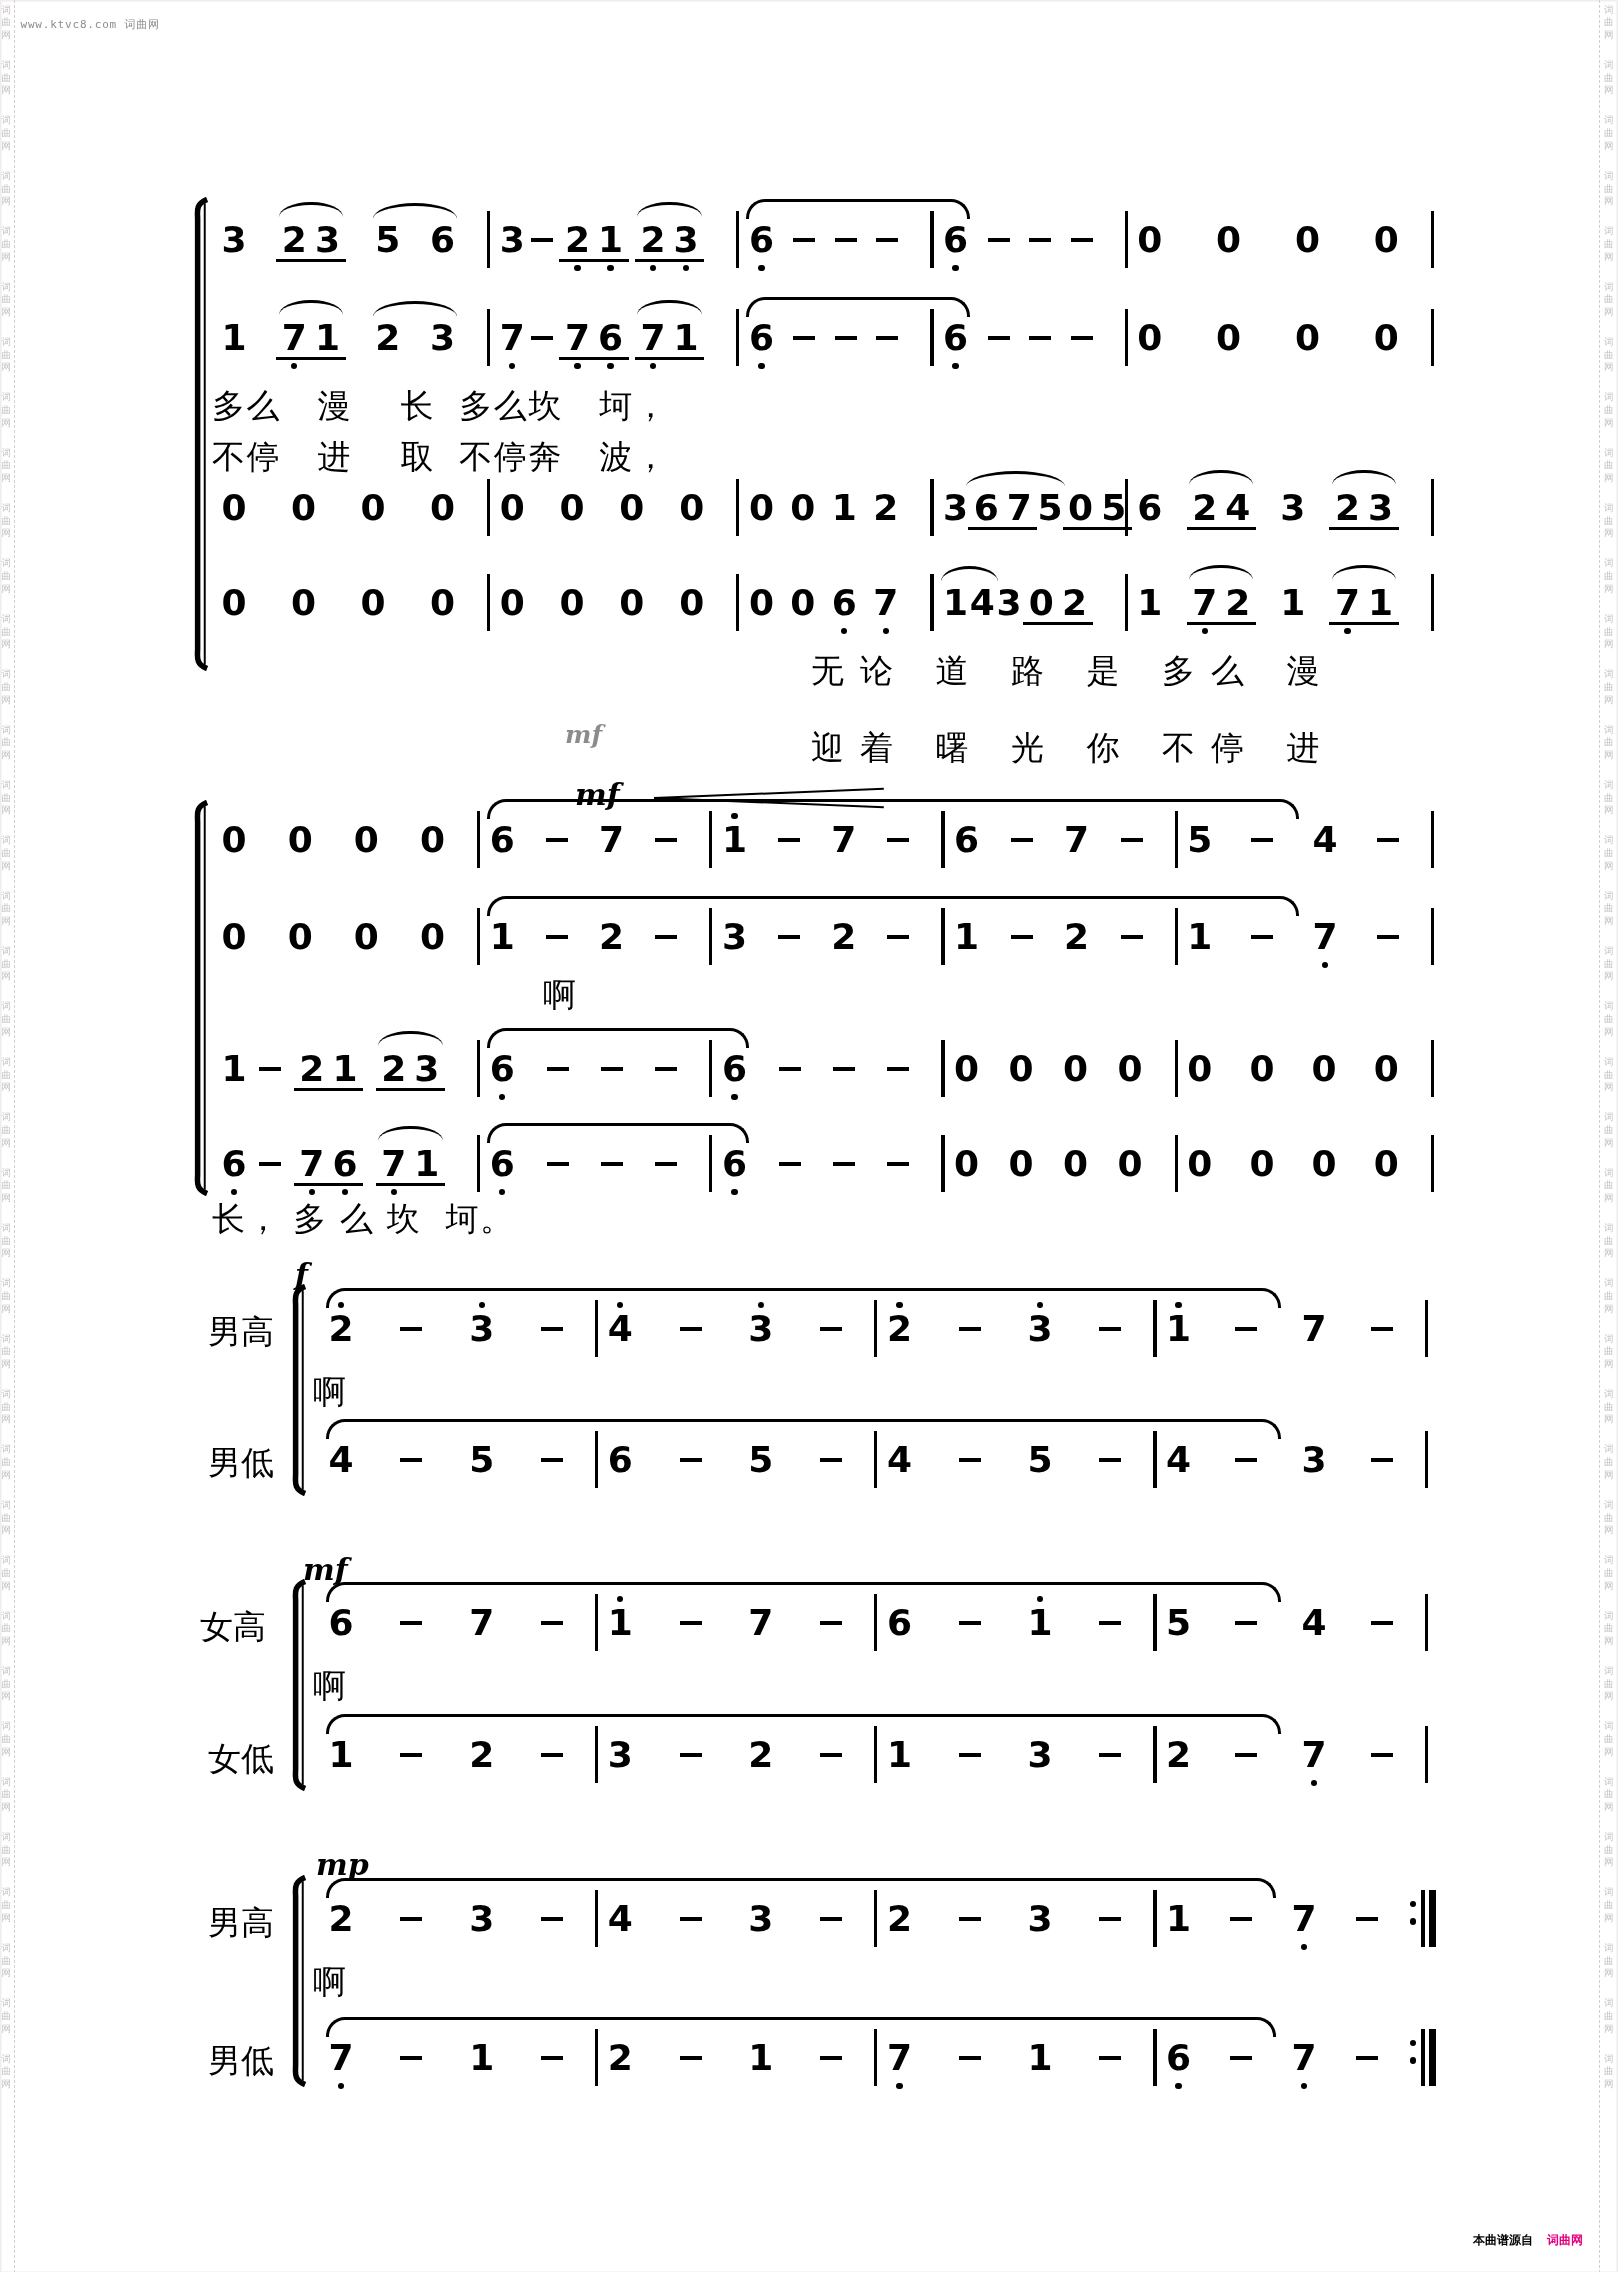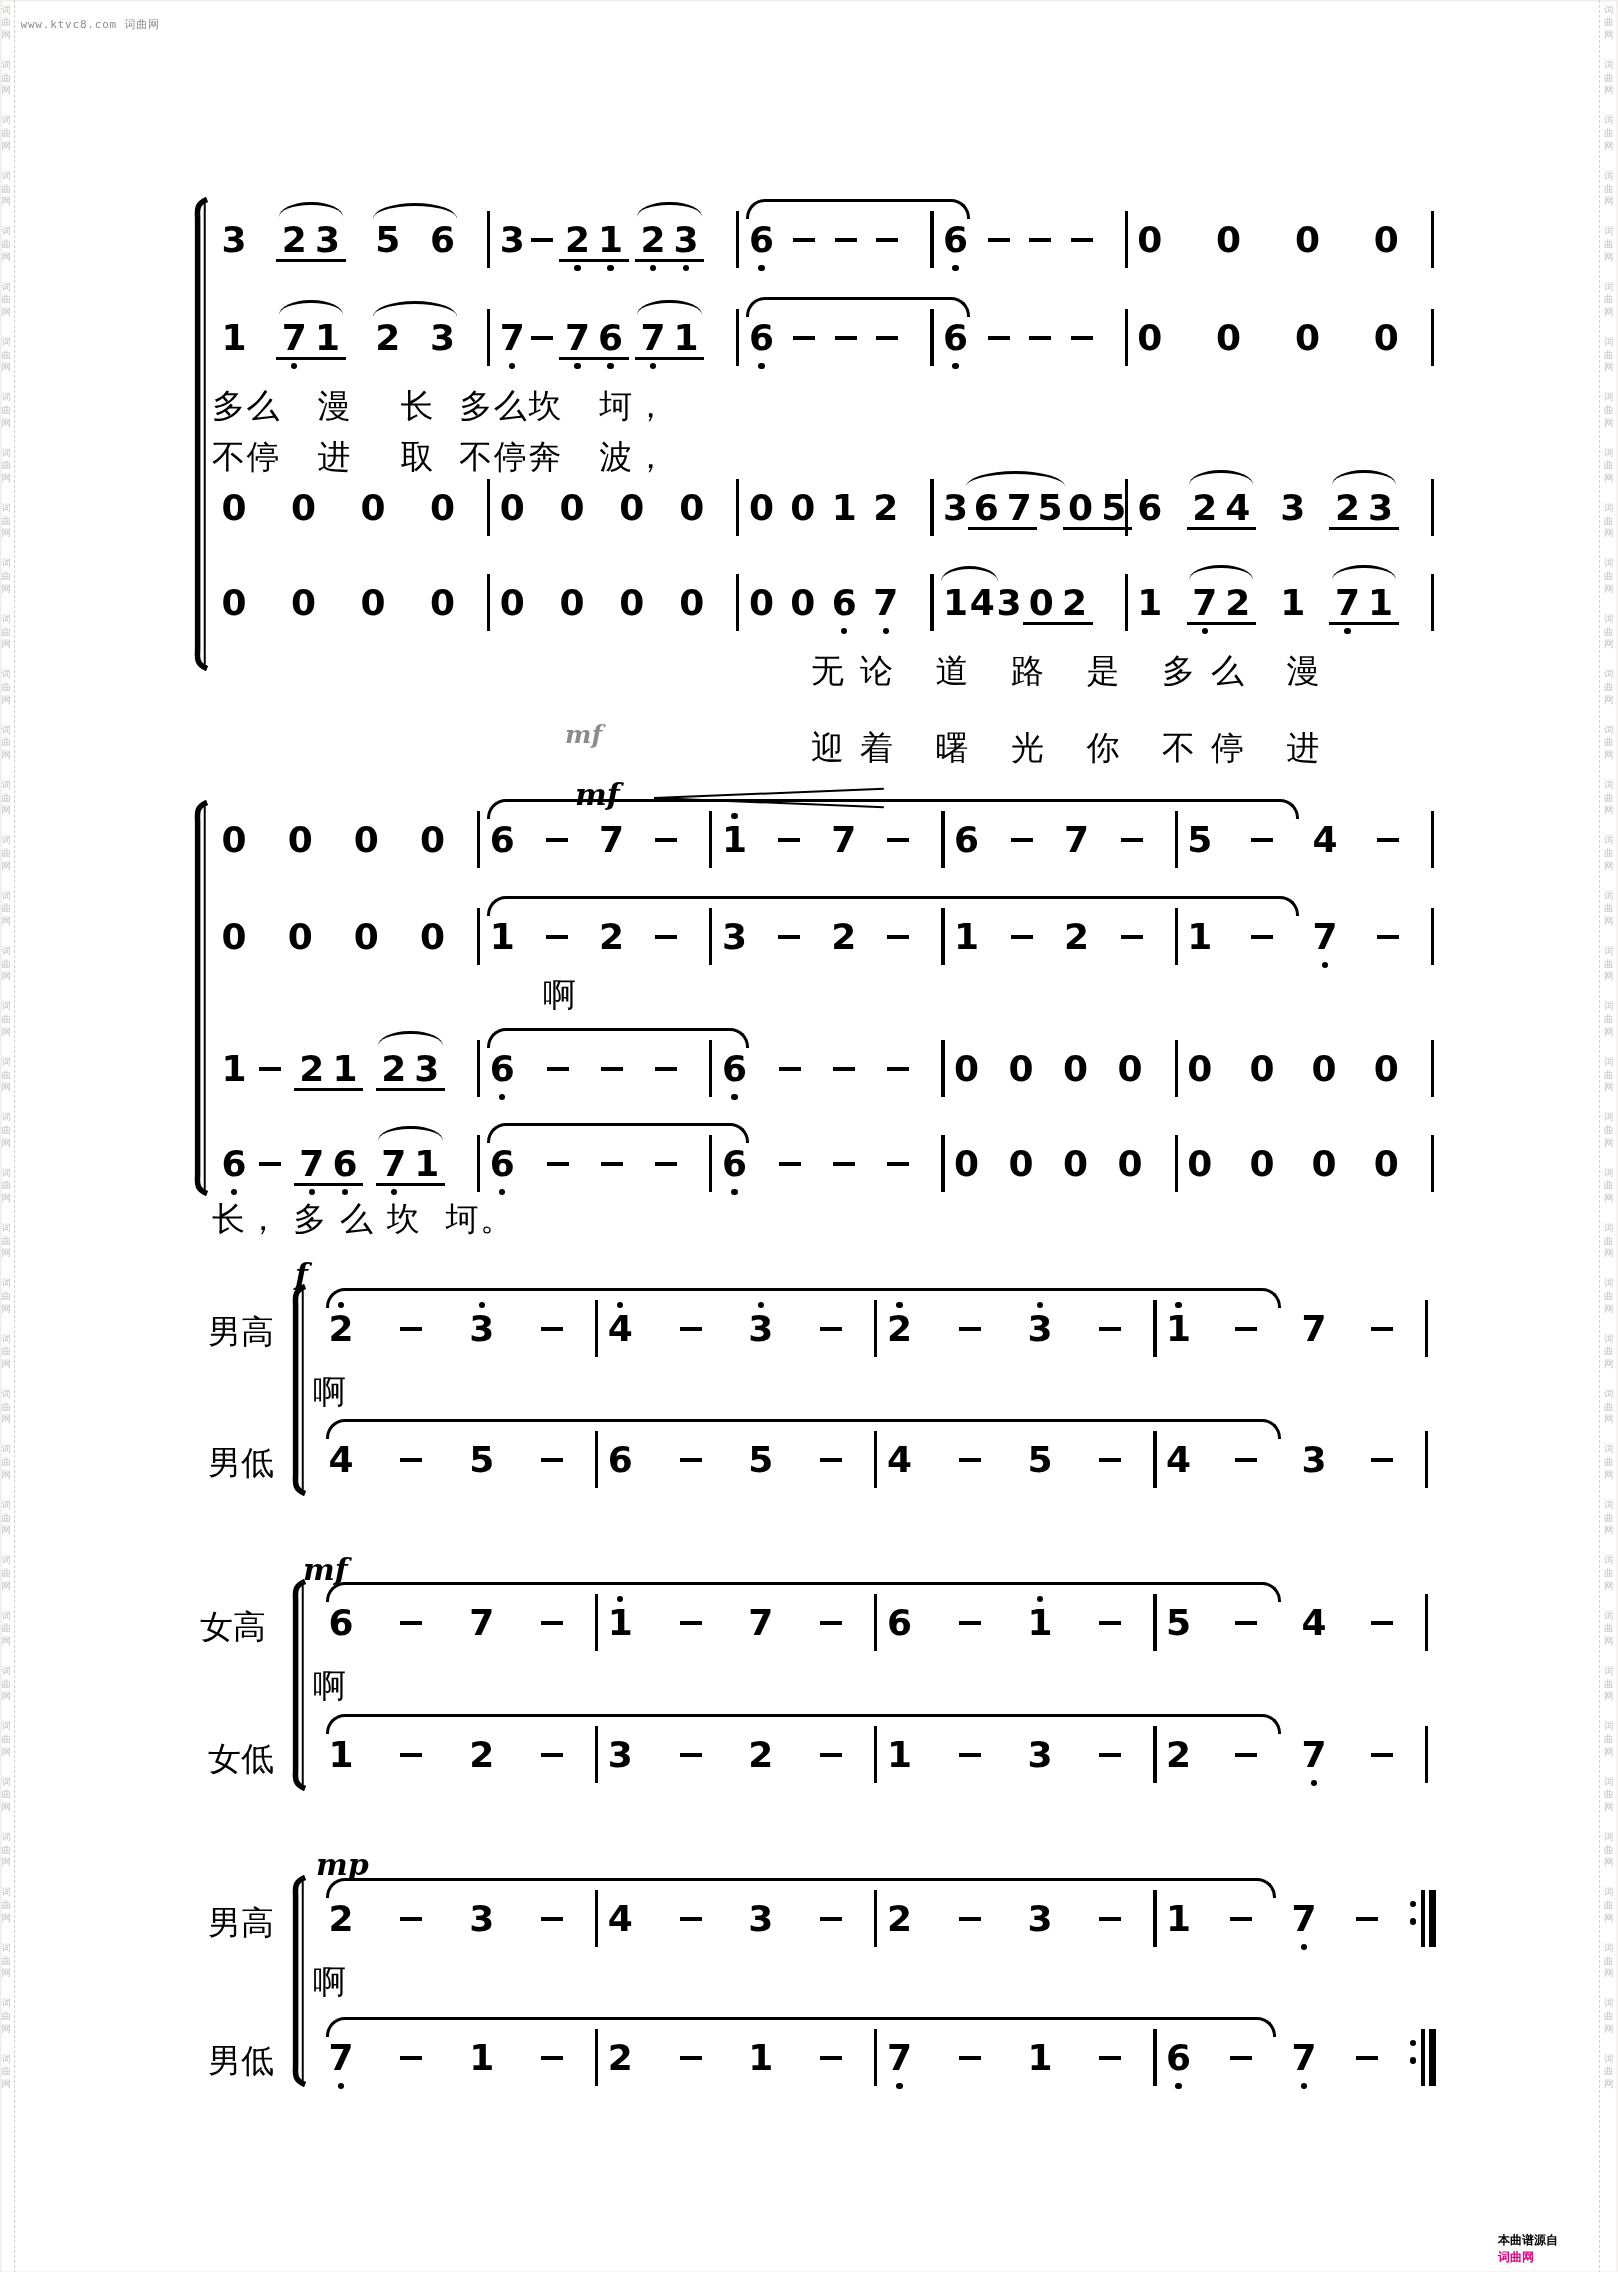--- a/index.html
+++ b/index.html
@@ -43,21 +43,21 @@
   .lyric{position:absolute;font-family:"DejaVu Serif",serif;font-size:33px;color:#000;white-space:pre;}
   .vlabel{position:absolute;font-family:"DejaVu Serif",serif;font-size:33px;color:#000;white-space:pre;}
   .dyn{position:absolute;font-family:"DejaVu Serif",serif;font-style:italic;font-weight:bold;
        font-size:30px;color:#000;}
   .dyn.faint{opacity:.45;font-size:25px;}
   .hairpin{position:absolute;}
   .hairpin i{position:absolute;left:0;width:100%;height:2.4px;background:#000;display:block;}
   .bracket{position:absolute;}
   .source{position:absolute;display:flex;align-items:baseline;font-size:12px;font-weight:bold;
           font-family:"DejaVu Serif",serif;color:#000;}
-  .source .brand{margin-left:25px;}
+  .source .brand{margin-left:14px;}
 </style>
 </head>
 <body>
 
 <div class="page">
   <div class="wm-head">www.ktvc8.com 词曲网</div>
   <div class="wm-edge" style="left:14px;"></div>
   <div class="wm-edge" style="left:1599px;"></div>
   <div class="wm-col" style="left:1.6px;">
       <span>词</span>
@@ -2636,18 +2636,18 @@
           <div class="rthin"></div>
           <div class="rthick"></div>
         </div>
         <div class="arc-flat" style="left: 7px; width: 950px;"></div>
       </div>
       <div class="vlabel" style="left: 208px; top: 1901px;">男高</div>
       <div class="vlabel" style="left: 208px; top: 2039px;">男低</div>
       <div class="lyric" style="left: 313px; top: 1960px; letter-spacing: 0px;">啊</div>
       <div class="dyn" style="left: 316px; top: 1847px;">mp</div>
     </div>
-  <div class="source" style="left:1473px;top:2232px;flex-direction:column;">
+  <div class="source" style="left:1473px;top:2232px;">
     <span>本曲谱源自</span>
     <span class="brand" style="color: rgb(228, 0, 127);">词曲网</span>
   </div>
 </div>
 
 
 </body></html>

